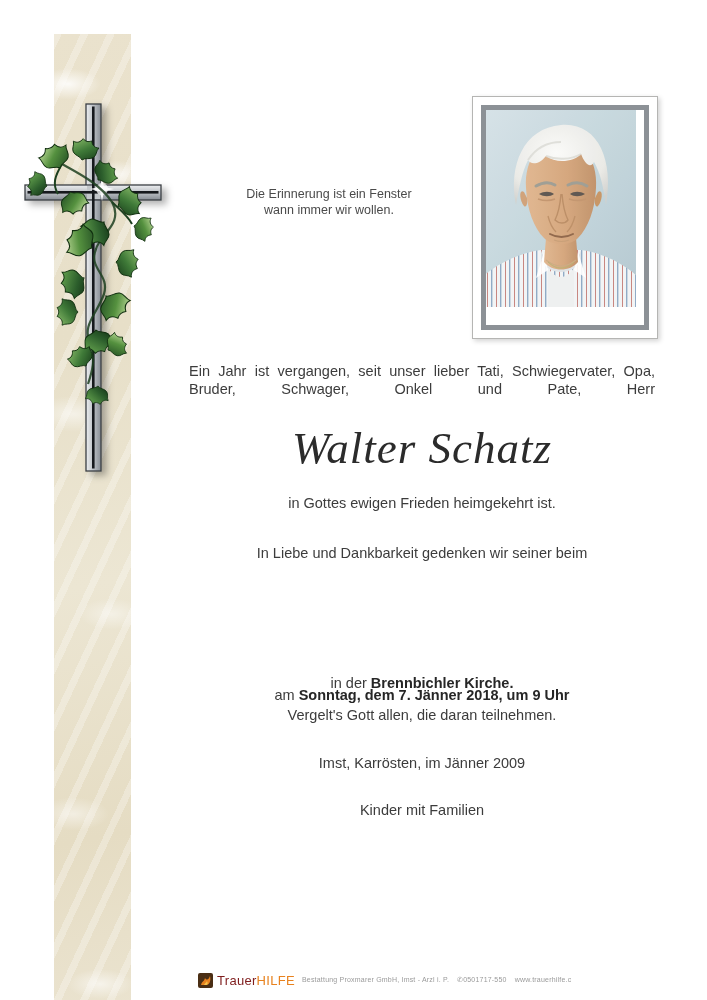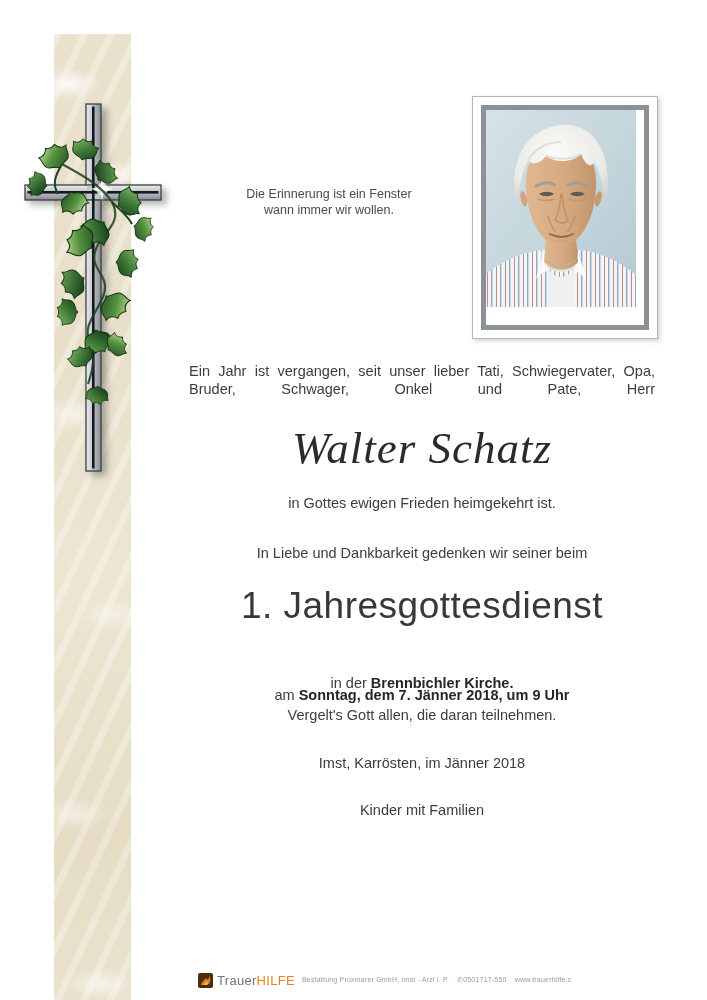--- a/index.html
+++ b/index.html
@@ -62,21 +62,21 @@
   }
   .photo-inner svg{display:block;}
   
   .cross-wrap{position:absolute; left:0; top:0; width:200px; height:470px;}
   
   .footer{
     position:absolute; left:198px; top:935px; width:480px; height:22px;
     display:flex; align-items:center; gap:4px;
   }
   .brand{font-size:13px; letter-spacing:0.3px; white-space:nowrap;}
-  .brand .t1{color:#737373;}
+  .brand .t1{color:#7f1d1d;}
   .brand .t2{color:#e8821e;}
   .finfo{font-size:7px; color:#9a9a9a; letter-spacing:0.2px; white-space:nowrap; margin-left:3px;}
   .finfo .sep{display:inline-block; width:8px;}
 </style>
 </head>
 <body>
 
 <div class="page">
 
   <div class="stripe"></div>
@@ -221,27 +221,26 @@
     <div>wann immer wir wollen.</div>
   </div>
 
   <div class="intro">Ein Jahr ist vergangen, seit unser lieber Tati, Schwiegervater, Opa, Bruder, Schwager, Onkel und Pate, Herr</div>
 
   <div class="name">Walter Schatz</div>
 
   <div class="centerline l-gedenken">In Liebe und Dankbarkeit gedenken wir seiner beim</div>
   <div class="centerline l-heimgekehrt">in Gottes ewigen Frieden heimgekehrt ist.</div>
 
-  <div class="service-title">1. Jahresgottesdienst</div>
 
   <div class="centerline l-date"><span>am </span><span class="bold">Sonntag, dem 7. Jänner 2018, um 9 Uhr</span></div>
   <div class="centerline l-location"><span>in der </span><span class="bold">Brennbichler Kirche.</span></div>
 
   <div class="centerline l-thanks">Vergelt's Gott allen, die daran teilnehmen.</div>
-  <div class="centerline l-placedate">Imst, Karrösten, im Jänner 2018</div>
+  <div class="centerline l-placedate">Imst, Karrösten, im Jänner 2009</div>
   <div class="centerline l-family">Kinder mit Familien</div>
 
   <div class="footer">
     <span style="display:inline-block;line-height:0;">
       <svg width="15" height="15" viewBox="0 0 15 15" xmlns="http://www.w3.org/2000/svg">
         <rect width="15" height="15" rx="2" fill="#4a2e14"></rect>
         <path d="M3,12 C4,8 6,9 7,5 C9,8 11,6 12,3 C13,7 12,12 8,12 Z" fill="#e8821e"></path>
         <path d="M6,12 C7,10 8,10 9,8 C10,10 10,12 8,12 Z" fill="#f6c34a"></path>
       </svg>
     </span>

